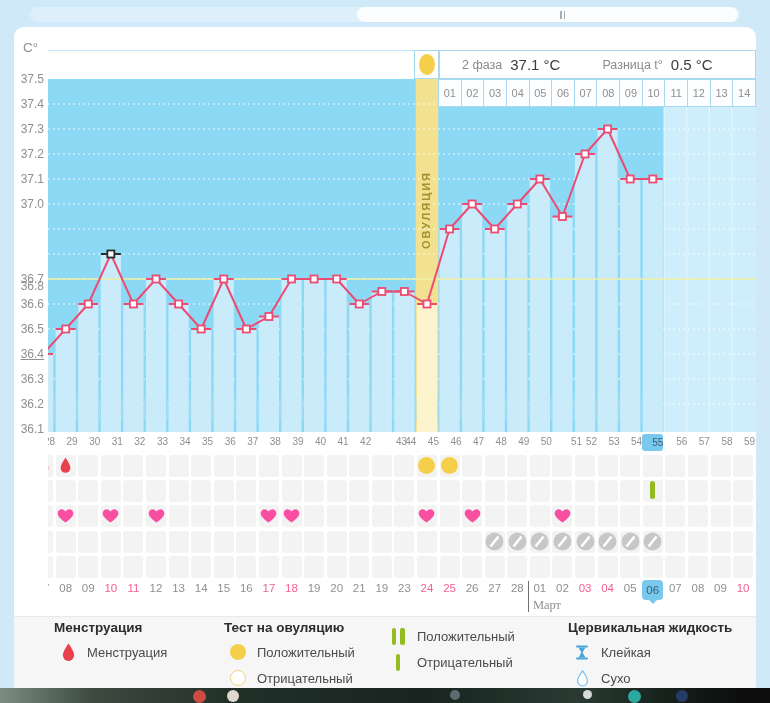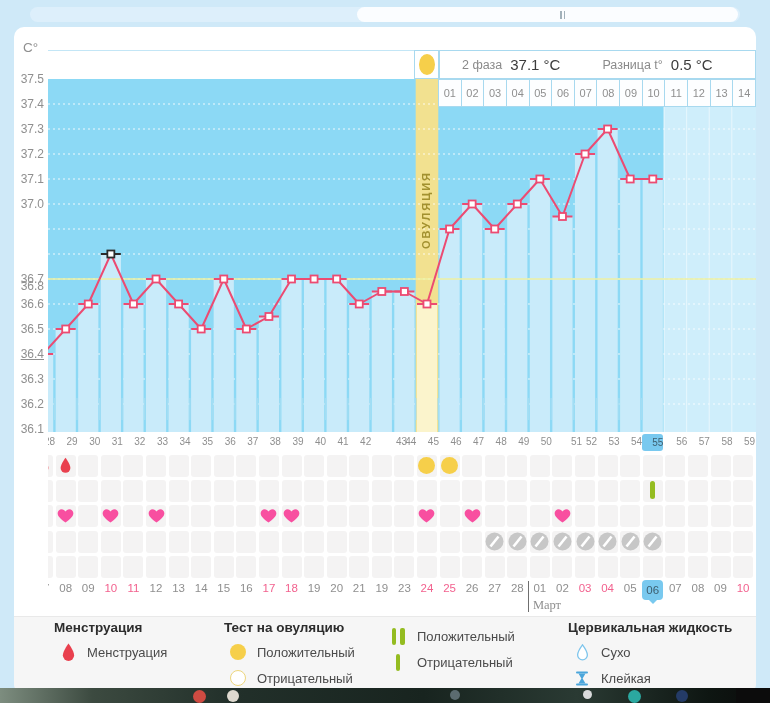--- a/index.html
+++ b/index.html
@@ -707,34 +707,34 @@
           <div class="lic">
             <div class="lbar"></div>
           </div>
           <div class="lbl">Отрицательный</div>
         </div>
       </div>
       <div class="legend-col" style="left: 568px;">
         <div class="title">Цервикальная жидкость</div>
         <div class="legend-item">
           <div class="lic">
-            <svg viewBox="0 0 16 20" width="13" height="17">
-              <path d="M8 .5 C8 .5 2 8.5 2 13 a6 6 0 0 0 12 0 C14 8.5 8 .5 8 .5 Z" fill="#fff" stroke="#7ec5ec" stroke-width="1.6"></path>
-            </svg>
-          </div>
-          <div class="lbl">Сухо</div>
-        </div>
-        <div class="legend-item">
-          <div class="lic">
             <svg viewBox="0 0 14 15" width="14" height="15">
               <path d="M2 1.5 H12 M2 13.5 H12" stroke="#4ba6db" stroke-width="2" stroke-linecap="round" fill="none"></path>
               <path d="M3.5 2.5 H10.5 L7.6 7.5 L10.5 12.5 H3.5 L6.4 7.5 Z" fill="#4ba6db"></path>
             </svg>
           </div>
           <div class="lbl">Клейкая</div>
+        </div>
+        <div class="legend-item">
+          <div class="lic">
+            <svg viewBox="0 0 16 20" width="13" height="17">
+              <path d="M8 .5 C8 .5 2 8.5 2 13 a6 6 0 0 0 12 0 C14 8.5 8 .5 8 .5 Z" fill="#fff" stroke="#7ec5ec" stroke-width="1.6"></path>
+            </svg>
+          </div>
+          <div class="lbl">Сухо</div>
         </div>
       </div>
     </div>
 
   <div class="bottom-strip"></div>
   <div class="black-corner"></div>
 <div class="dock-dot" style="left: 193px; width: 13px; height: 13px; background: rgb(207, 75, 66);"></div>
     <div class="dock-dot" style="left: 227px; width: 12px; height: 12px; background: rgb(222, 217, 207);"></div>
     <div class="dock-dot" style="left: 450px; width: 10px; height: 10px; background: rgb(91, 107, 112);"></div>
     <div class="dock-dot" style="left: 583px; width: 9px; height: 9px; background: rgb(217, 218, 219);"></div>

